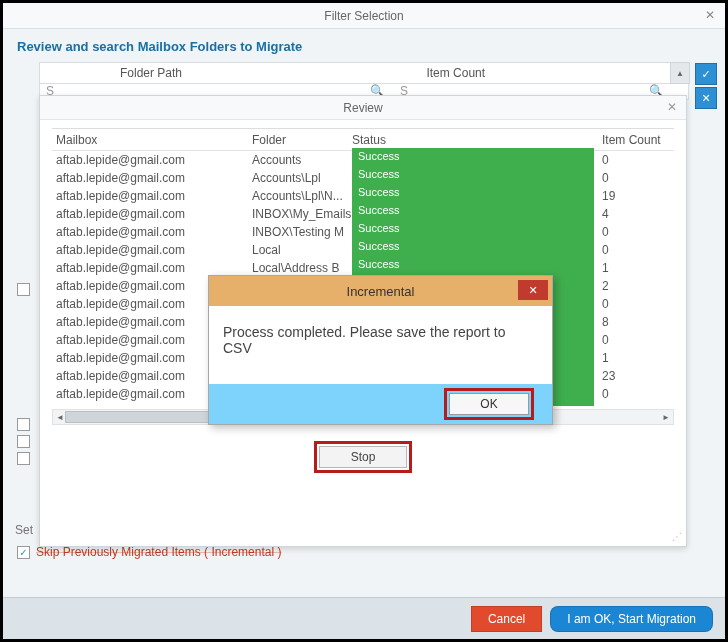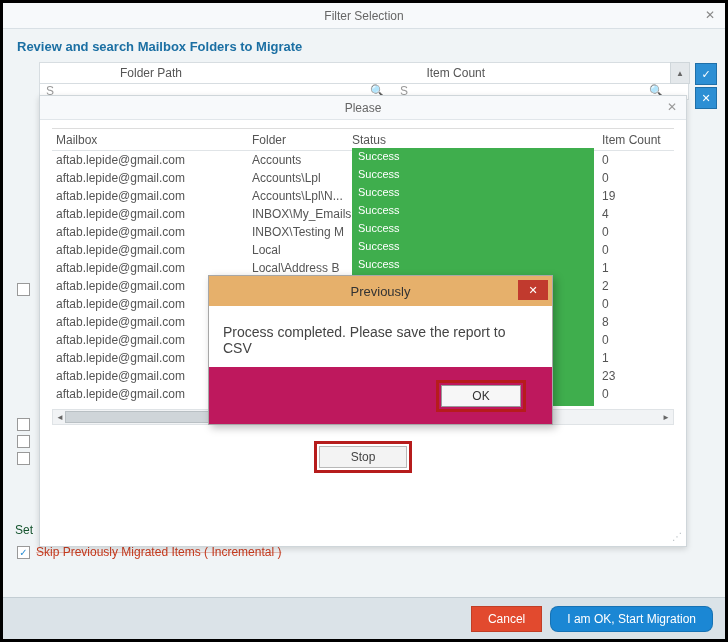--- a/index.html
+++ b/index.html
@@ -23,21 +23,21 @@
   .search-row .s1 { position:absolute; left:6px; top:0; color:#999; }
   .search-row .mag1 { position:absolute; left:330px; top:0; color:#1b6fa3; }
   .search-row .s2 { position:absolute; left:360px; top:0; color:#999; }
   .search-row .mag2 { position:absolute; right:24px; top:0; color:#1b6fa3; }
 
   
   .left-checks { position:absolute; left:14px; top:280px; display:flex; flex-direction:column; gap:122px; }
   .cb { width:13px; height:13px; border:1px solid #999; background:#fff; display:inline-block; vertical-align:middle; }
   .cb.checked::after { content:"✓"; color:#2d8fd4; font-size:10px; line-height:11px; display:block; text-align:center; }
 
-  .set-label { position:absolute; left:12px; top:520px; color:#14532d; }
+  .set-label { position:absolute; left:12px; top:520px; color:#737373; }
   .skip-row { position:absolute; left:14px; top:542px; color:#c63a1e; display:flex; align-items:center; gap:6px; }
 
   .footer { position:absolute; left:0; right:0; bottom:0; height:42px; background:#dbe3e8; border-top:1px solid #c3cdd3; display:flex; align-items:center; justify-content:flex-end; gap:8px; padding-right:12px; }
   .btn { height:26px; padding:0 16px; color:#ffffff; border:1px solid rgba(0,0,0,.15); display:flex; align-items:center; font-size:12px; cursor:pointer; }
   .btn-cancel { background:#e24a2e; }
   .btn-start { background:#1b87d4;border-radius:8px; }
 
   
   .summary { position:absolute; left:36px; top:92px; width:648px; height:452px; background:#fff; border:1px solid #cfd6da; box-shadow: 0 2px 6px rgba(0,0,0,.15); }
   .summary-title { height:24px; background:#f7f9fb; border-bottom:1px solid #e1e6ea; display:flex; align-items:center; justify-content:center; color:#666; position:relative; }
@@ -57,21 +57,21 @@
   .stop-wrap { display:flex; justify-content:center; margin-top:16px; }
   .stop-btn { width:88px; height:22px; background:#f3f3f3; border:1px solid #b8b8b8; display:flex; align-items:center; justify-content:center; color:#444; }
   .stop-ring { border:3px solid #b61c1c; padding:2px; display:inline-block; }
   .grip { position:absolute; right:6px; bottom:4px; color:#b9c0c4; font-size:10px; letter-spacing:-2px; }
 
   
   .msgbox { position:absolute; left:205px; top:272px; width:345px; height:150px; background:#fff; border:1px solid #a7a7a7; box-shadow: 3px 3px 8px rgba(0,0,0,.25); }
   .msg-title { height:30px; background:#e6b06b; display:flex; align-items:center; justify-content:center; color:#333; font-size:13px; position:relative; }
   .msg-title .mx { position:absolute; right:4px; top:4px; width:30px; height:20px; background:#c13a2e; color:#fff; display:flex; align-items:center; justify-content:center; font-size:11px; }
   .msg-body { padding:18px 14px 0; color:#444; font-size:14px; }
-  .msg-foot { position:absolute; left:0; right:0; bottom:0; height:57px; background:#be185d; display:flex; align-items:center; justify-content:flex-end; padding-right:26px; }
+  .msg-foot { position:absolute; left:0; right:0; bottom:0; height:40px; background:#7dd3fc; display:flex; align-items:center; justify-content:flex-end; padding-right:18px; }
   .ok-ring { border:3px solid #b61c1c; padding:2px; }
   .ok-btn { width:80px; height:22px; background:#f7f7f7; border:1px solid #9a9a9a; display:flex; align-items:center; justify-content:center; color:#333; }
 </style>
 </head>
 <body>
 
 <div class="outer">
   <div class="titlebar">
     <span>Filter Selection</span>
     <div class="close">
@@ -123,21 +123,21 @@
         <span>Cancel</span>
       </div>
     <div class="btn btn-start">
         <span>I am OK, Start Migration</span>
       </div>
   </div>
 </div>
 
 <div class="summary">
   <div class="summary-title">
-    <span>Please</span>
+    <span>Review</span>
     <div class="x">
         <span>✕</span>
       </div>
   </div>
   <div class="grid-wrap">
     <div class="ghead">
       <div class="c-mail">Mailbox</div>
       <div class="c-fold">Folder</div>
       <div class="c-stat">Status</div>
       <div class="c-cnt">Item Count</div>
@@ -271,21 +271,21 @@
       <div class="stop-btn">
           <span>Stop</span>
         </div>
     </span>
   </div>
   <div class="grip">⋰</div>
 </div>
 
 <div class="msgbox">
   <div class="msg-title">
-    <span>Previously</span>
+    <span>Incremental</span>
     <div class="mx">
         <span>✕</span>
       </div>
   </div>
   <div class="msg-body">Process completed. Please save the report to CSV</div>
   <div class="msg-foot">
     <span class="ok-ring">
       <div class="ok-btn">
           <span>OK</span>
         </div>

